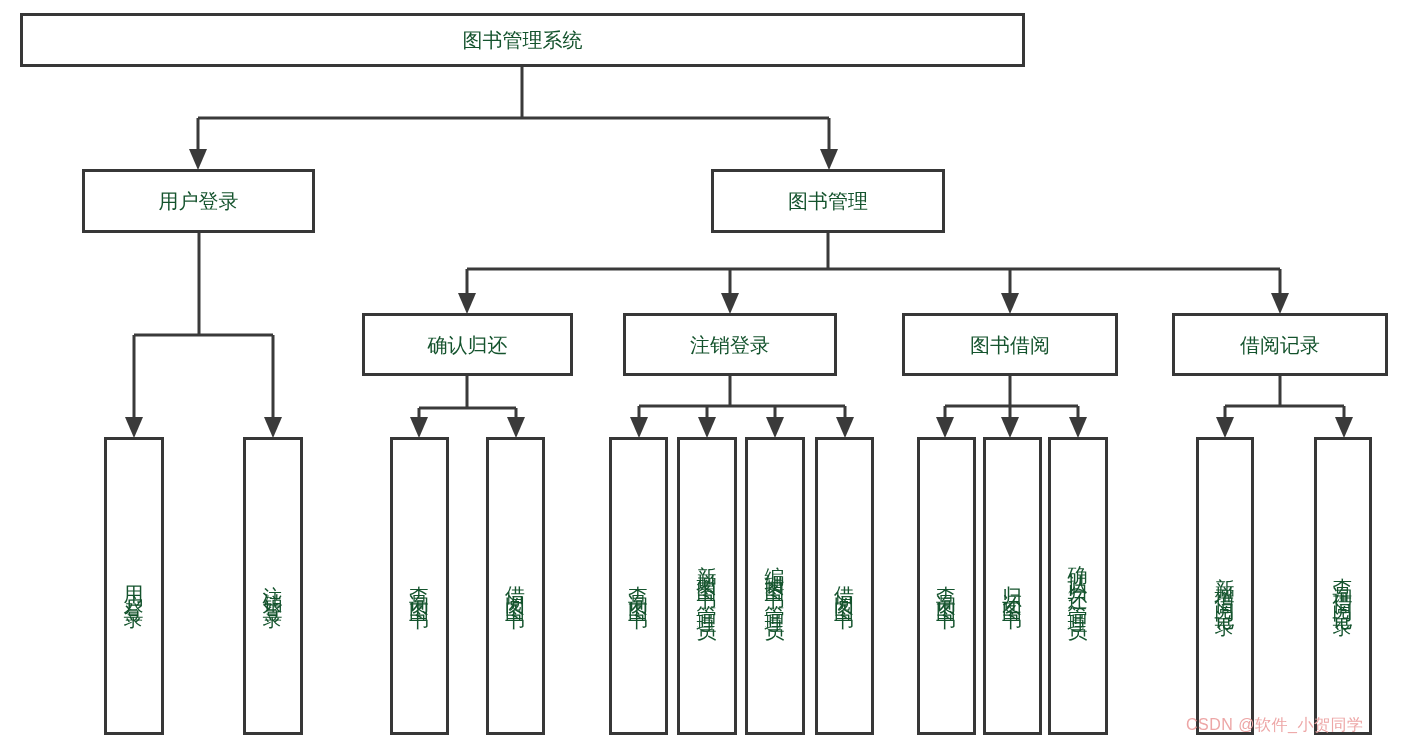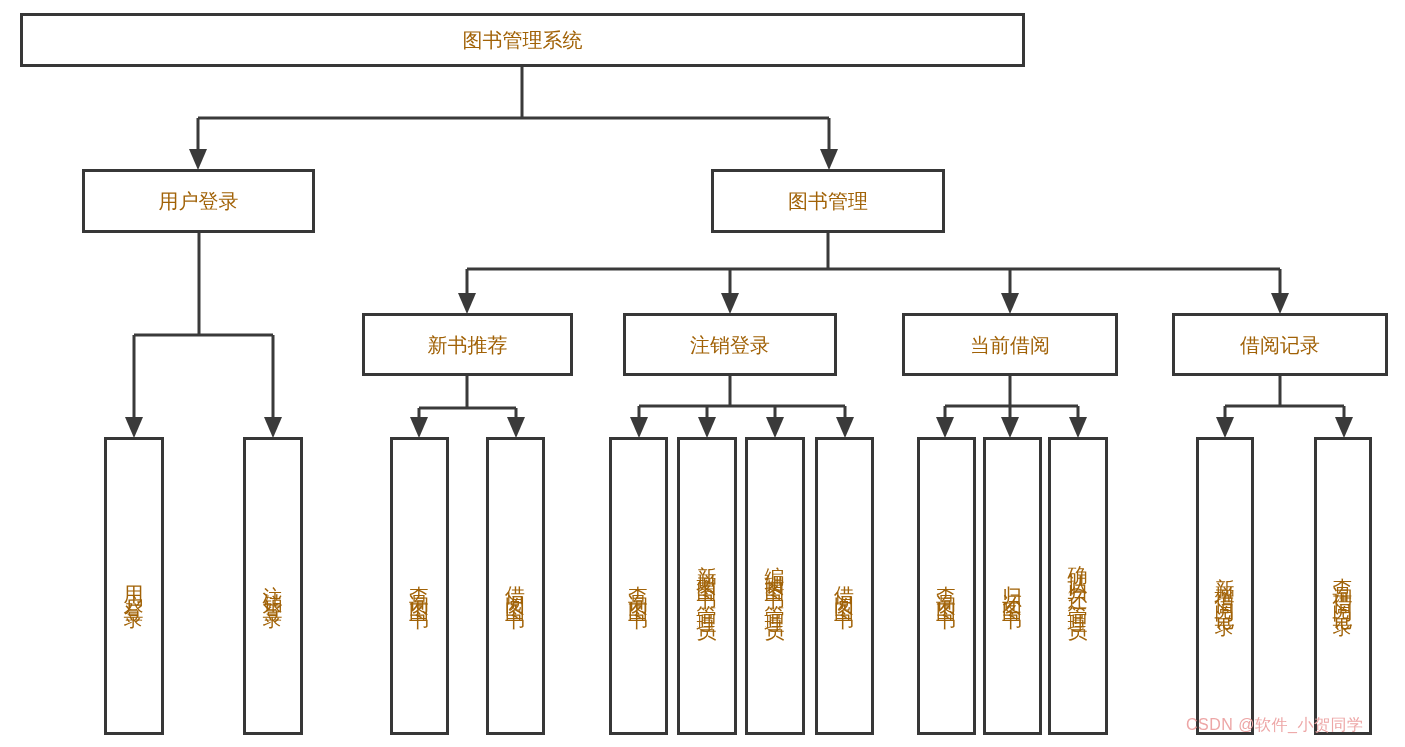--- a/index.html
+++ b/index.html
@@ -12,21 +12,21 @@
   }
   #connector-svg{position:absolute;left:0;top:0;width:1405px;height:747px;}
   .box{
     position:absolute;
     box-sizing:border-box;
     background:#ffffff;
     border:3px solid #373737;
     display:flex;
     align-items:center;
     justify-content:center;
-    color:#a16207;
+    color:#14532d;
     font-size:20px;
     line-height:1;
     white-space:nowrap;
   }
   .v{
     writing-mode:vertical-rl;
     letter-spacing:8px;
     white-space:normal;
   }
   #watermark{
@@ -80,27 +80,27 @@
   </div>
 
   <div class="box" style="left:82px;top:169px;width:233px;height:64px">
     <span>用户登录</span>
   </div>
   <div class="box" style="left:711px;top:169px;width:234px;height:64px">
     <span>图书管理</span>
   </div>
 
   <div class="box" style="left:362px;top:313px;width:211px;height:63px">
-    <span>新书推荐</span>
+    <span>确认归还</span>
   </div>
   <div class="box" style="left:623px;top:313px;width:214px;height:63px">
     <span>注销登录</span>
   </div>
   <div class="box" style="left:902px;top:313px;width:216px;height:63px">
-    <span>当前借阅</span>
+    <span>图书借阅</span>
   </div>
   <div class="box" style="left:1172px;top:313px;width:216px;height:63px">
     <span>借阅记录</span>
   </div>
 
   <div class="box v" style="left:104px;top:437px;width:60px;height:298px">
     <span>用户登录</span>
   </div>
   <div class="box v" style="left:243px;top:437px;width:60px;height:298px">
     <span>注销登录</span>

